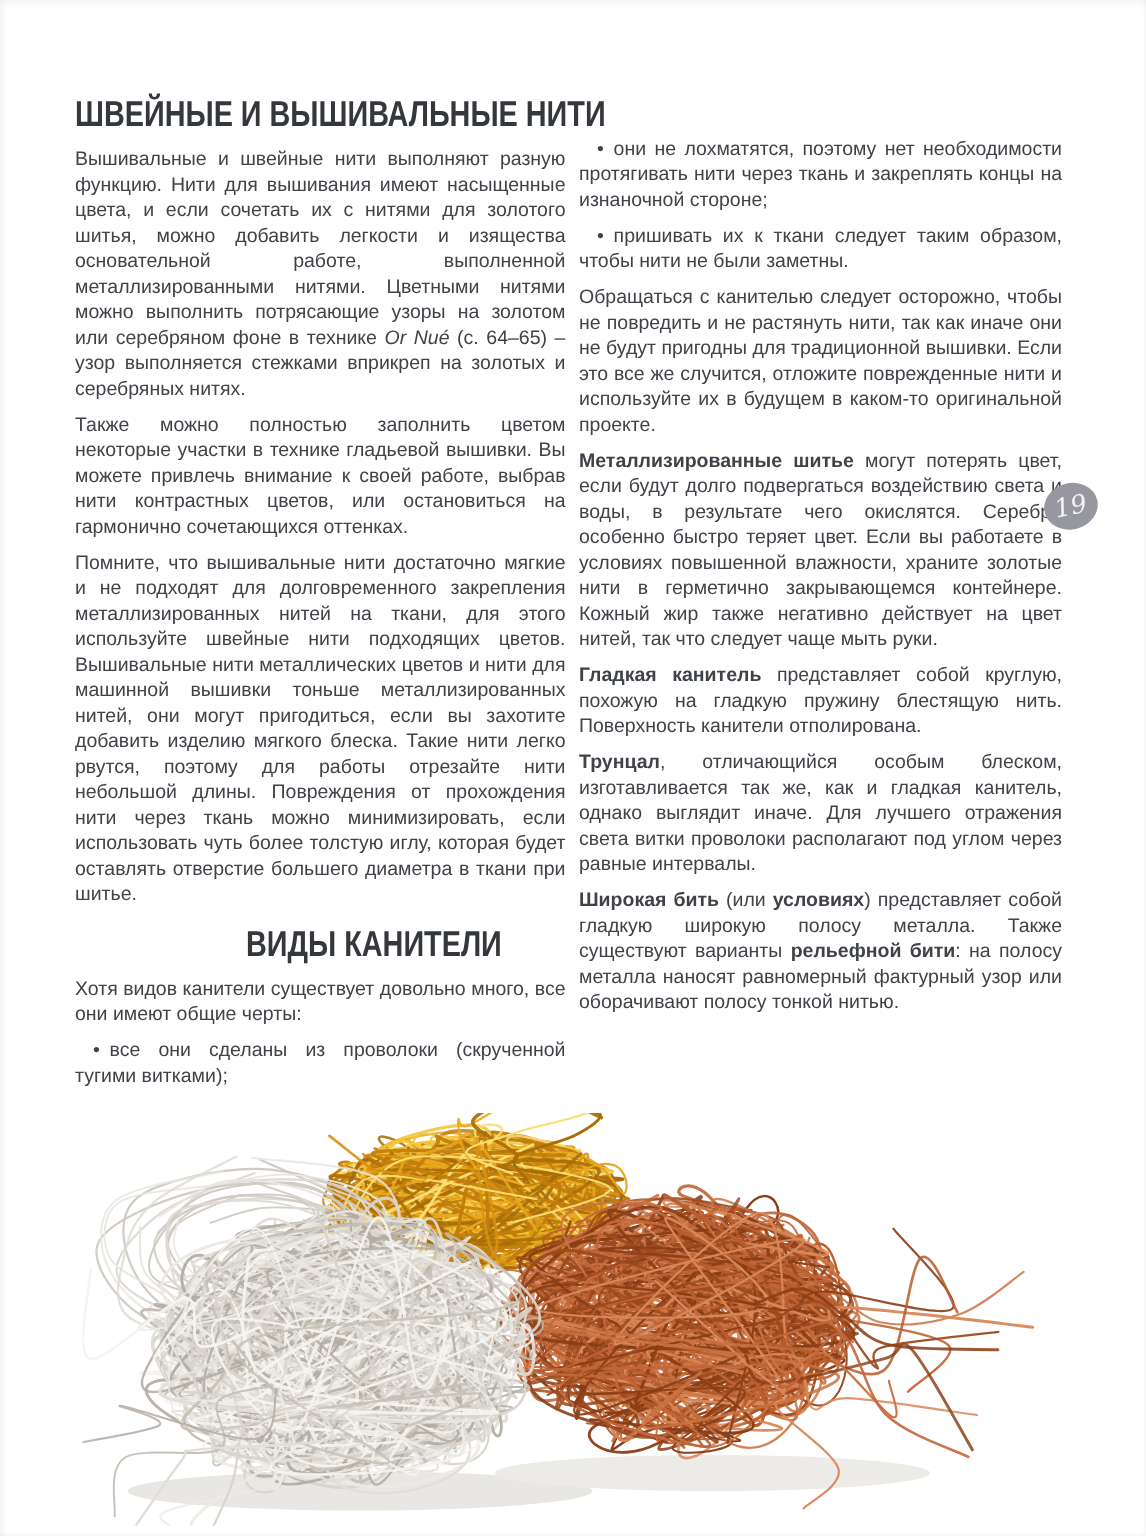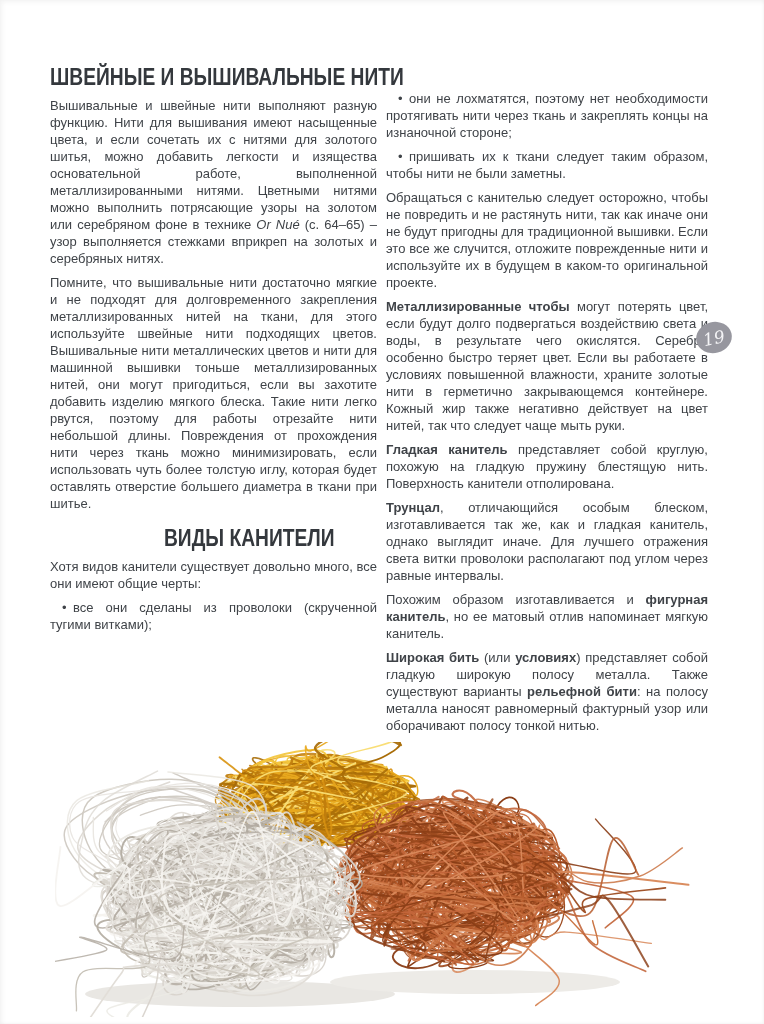--- a/index.html
+++ b/index.html
@@ -49,34 +49,34 @@
   .photo-wrap svg{display:block;}
 </style>
 </head>
 <body>
 
 <div class="page">
 
   <div class="col col-left">
     <h1 class="sect"><span class="squeeze">ШВЕЙНЫЕ И ВЫШИВАЛЬНЫЕ НИТИ</span></h1>
     <p>Вышивальные и швейные нити выполняют разную функцию. Нити для вышивания имеют насыщенные цвета, и если сочетать их с нитями для золотого шитья, можно добавить легкости и изящества основательной работе, выполненной металлизированными нитями. Цветными нитями можно выполнить потрясающие узоры на золотом или серебряном фоне в технике <span class="i">Or Nué</span> (с. 64–65) – узор выполняется стежками вприкреп на золотых и серебряных нитях.</p>
+    <p>Также можно полностью заполнить цветом некоторые участки в технике гладьевой вышивки. Вы можете привлечь внимание к своей работе, выбрав нити контрастных цветов, или остановиться на гармонично сочетающихся оттенках.</p>
     <p>Помните, что вышивальные нити достаточно мягкие и не подходят для долговременного закрепления металлизированных нитей на ткани, для этого используйте швейные нити подходящих цветов. Вышивальные нити металлических цветов и нити для машинной вышивки тоньше металлизированных нитей, они могут пригодиться, если вы захотите добавить изделию мягкого блеска. Такие нити легко рвутся, поэтому для работы отрезайте нити небольшой длины. Повреждения от прохождения нити через ткань можно минимизировать, если использовать чуть более толстую иглу, которая будет оставлять отверстие большего диаметра в ткани при шитье.</p>
     <h1 class="sect second"><span class="squeeze">ВИДЫ КАНИТЕЛИ</span></h1>
     <p>Хотя видов канители существует довольно много, все они имеют общие черты:</p>
     <p class="bullet">все они сделаны из проволоки (скрученной тугими витками);</p>
   </div>
 
   <div class="col col-right">
     <p class="bullet">они не лохматятся, поэтому нет необходимости протягивать нити через ткань и закреплять концы на изнаночной стороне;</p>
     <p class="bullet">пришивать их к ткани следует таким образом, чтобы нити не были заметны.</p>
     <p>Обращаться с канителью следует осторожно, чтобы не повредить и не растянуть нити, так как иначе они не будут пригодны для традиционной вышивки. Если это все же случится, отложите поврежденные нити и используйте их в будущем в каком-то оригинальной проекте.</p>
-    <p><span class="b">Металлизированные чтобы</span> могут потерять цвет, если будут долго подвергаться воздействию света и воды, в результате чего окислятся. Серебро особенно быстро теряет цвет. Если вы работаете в условиях повышенной влажности, храните золотые нити в герметично закрывающемся контейнере. Кожный жир также негативно действует на цвет нитей, так что следует чаще мыть руки.</p>
+    <p><span class="b">Металлизированные шитье</span> могут потерять цвет, если будут долго подвергаться воздействию света и воды, в результате чего окислятся. Серебро особенно быстро теряет цвет. Если вы работаете в условиях повышенной влажности, храните золотые нити в герметично закрывающемся контейнере. Кожный жир также негативно действует на цвет нитей, так что следует чаще мыть руки.</p>
     <p><span class="b">Гладкая канитель</span> представляет собой круглую, похожую на гладкую пружину блестящую нить. Поверхность канители отполирована.</p>
     <p><span class="b">Трунцал</span>, отличающийся особым блеском, изготавливается так же, как и гладкая канитель, однако выглядит иначе. Для лучшего отражения света витки проволоки располагают под углом через равные интервалы.</p>
-    <p>Похожим образом изготавливается и <span class="b">фигурная канитель</span>, но ее матовый отлив напоминает мягкую канитель.</p>
     <p><span class="b">Широкая бить</span> (или <span class="b">условиях</span>) представляет собой гладкую широкую полосу металла. Также существуют варианты <span class="b">рельефной бити</span>: на полосу металла наносят равномерный фактурный узор или оборачивают полосу тонкой нитью.</p>
   </div>
 
   <div class="page-badge">
     <span class="num">19</span>
   </div>
 
 
   <div class="photo-wrap">
     <svg width="655" height="275" viewBox="0 0 655 275" xmlns="http://www.w3.org/2000/svg">

